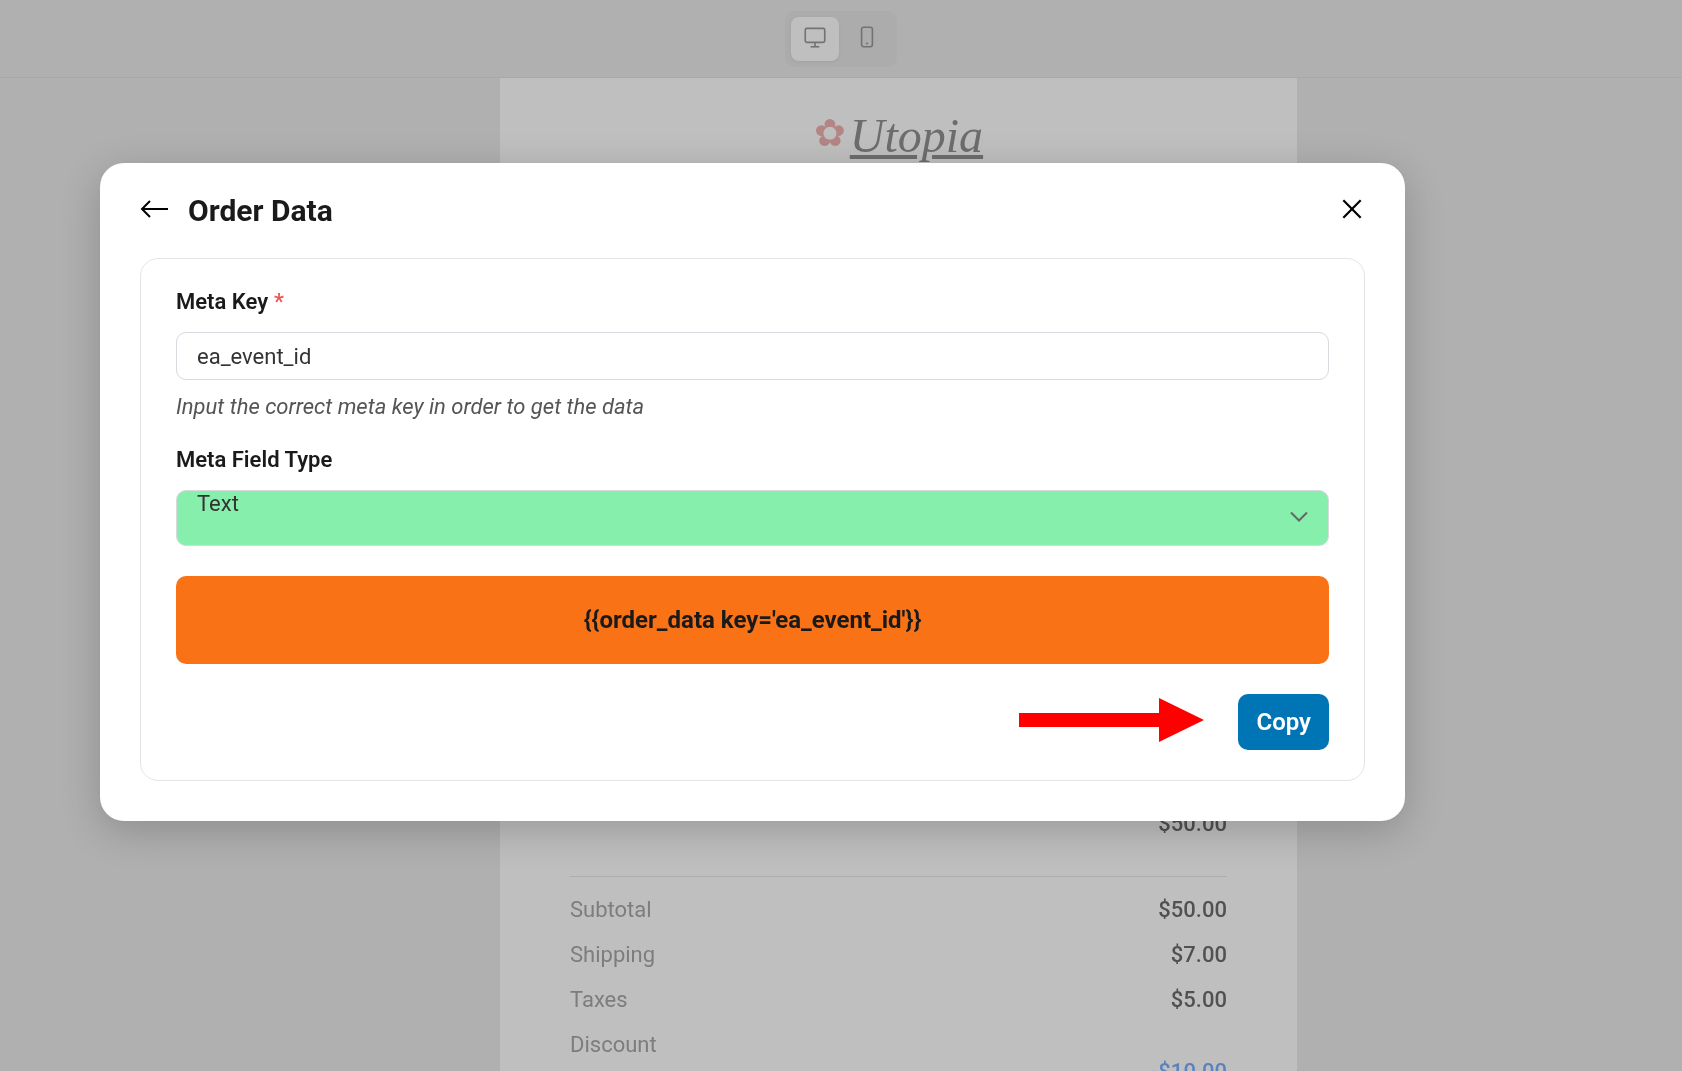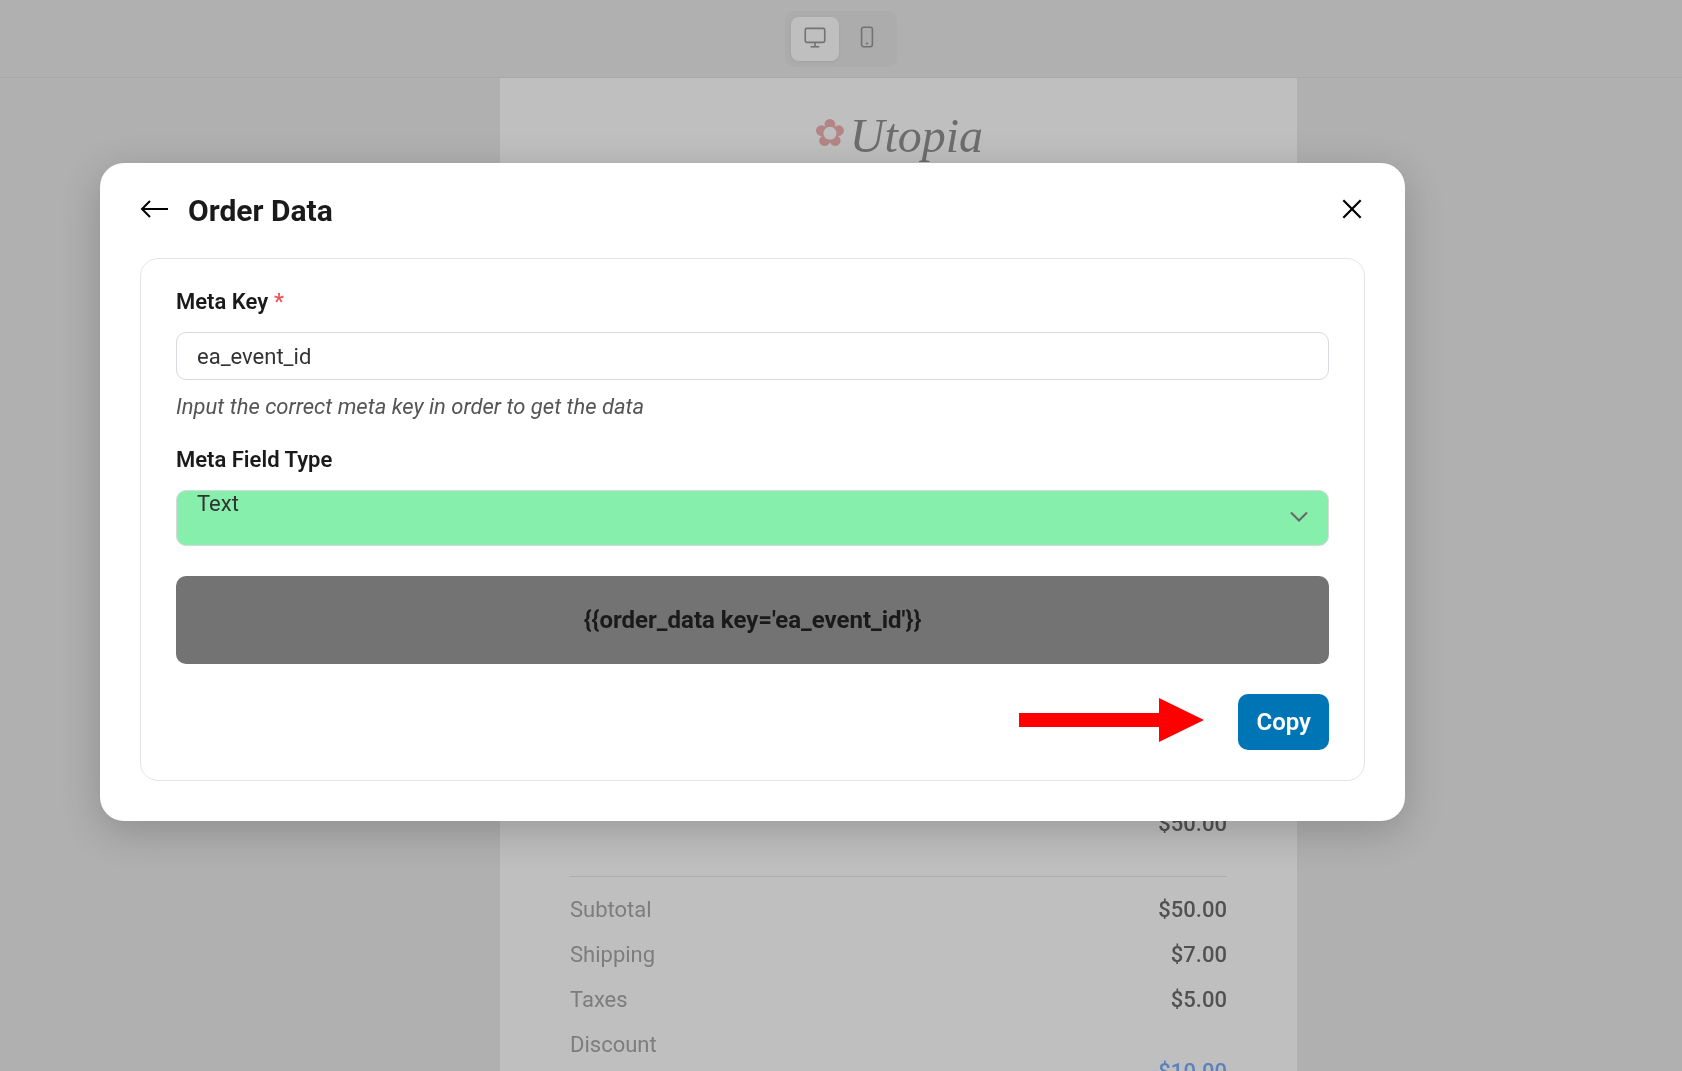--- a/index.html
+++ b/index.html
@@ -78,20 +78,21 @@
       padding: 20px 0 0 0;
     }
     
     .brand {
       text-align: center;
       font-family: Georgia, 'Times New Roman', serif;
       font-style: italic;
       font-size: 48px;
       color: #5a5a5a;
       padding: 10px 0 30px 0;
+      text-decoration: underline;
     }
     
     .brand-icon {
       display: inline-block;
       color: #e88a8a;
       font-style: normal;
       font-size: 38px;
       vertical-align: 6px;
       margin-right: 4px;
     }
@@ -281,21 +282,21 @@
     
     .select-chevron svg {
       width: 20px;
       height: 14px;
       stroke: #666;
       stroke-width: 2;
       fill: none;
     }
     
     .code-box {
-      background: #737373;
+      background: #f97316;
       border-radius: 10px;
       padding: 30px;
       text-align: center;
       font-size: 24px;
       font-weight: 700;
       color: #1a1a1a;
       margin-bottom: 30px;
     }
     
     .modal-actions {

